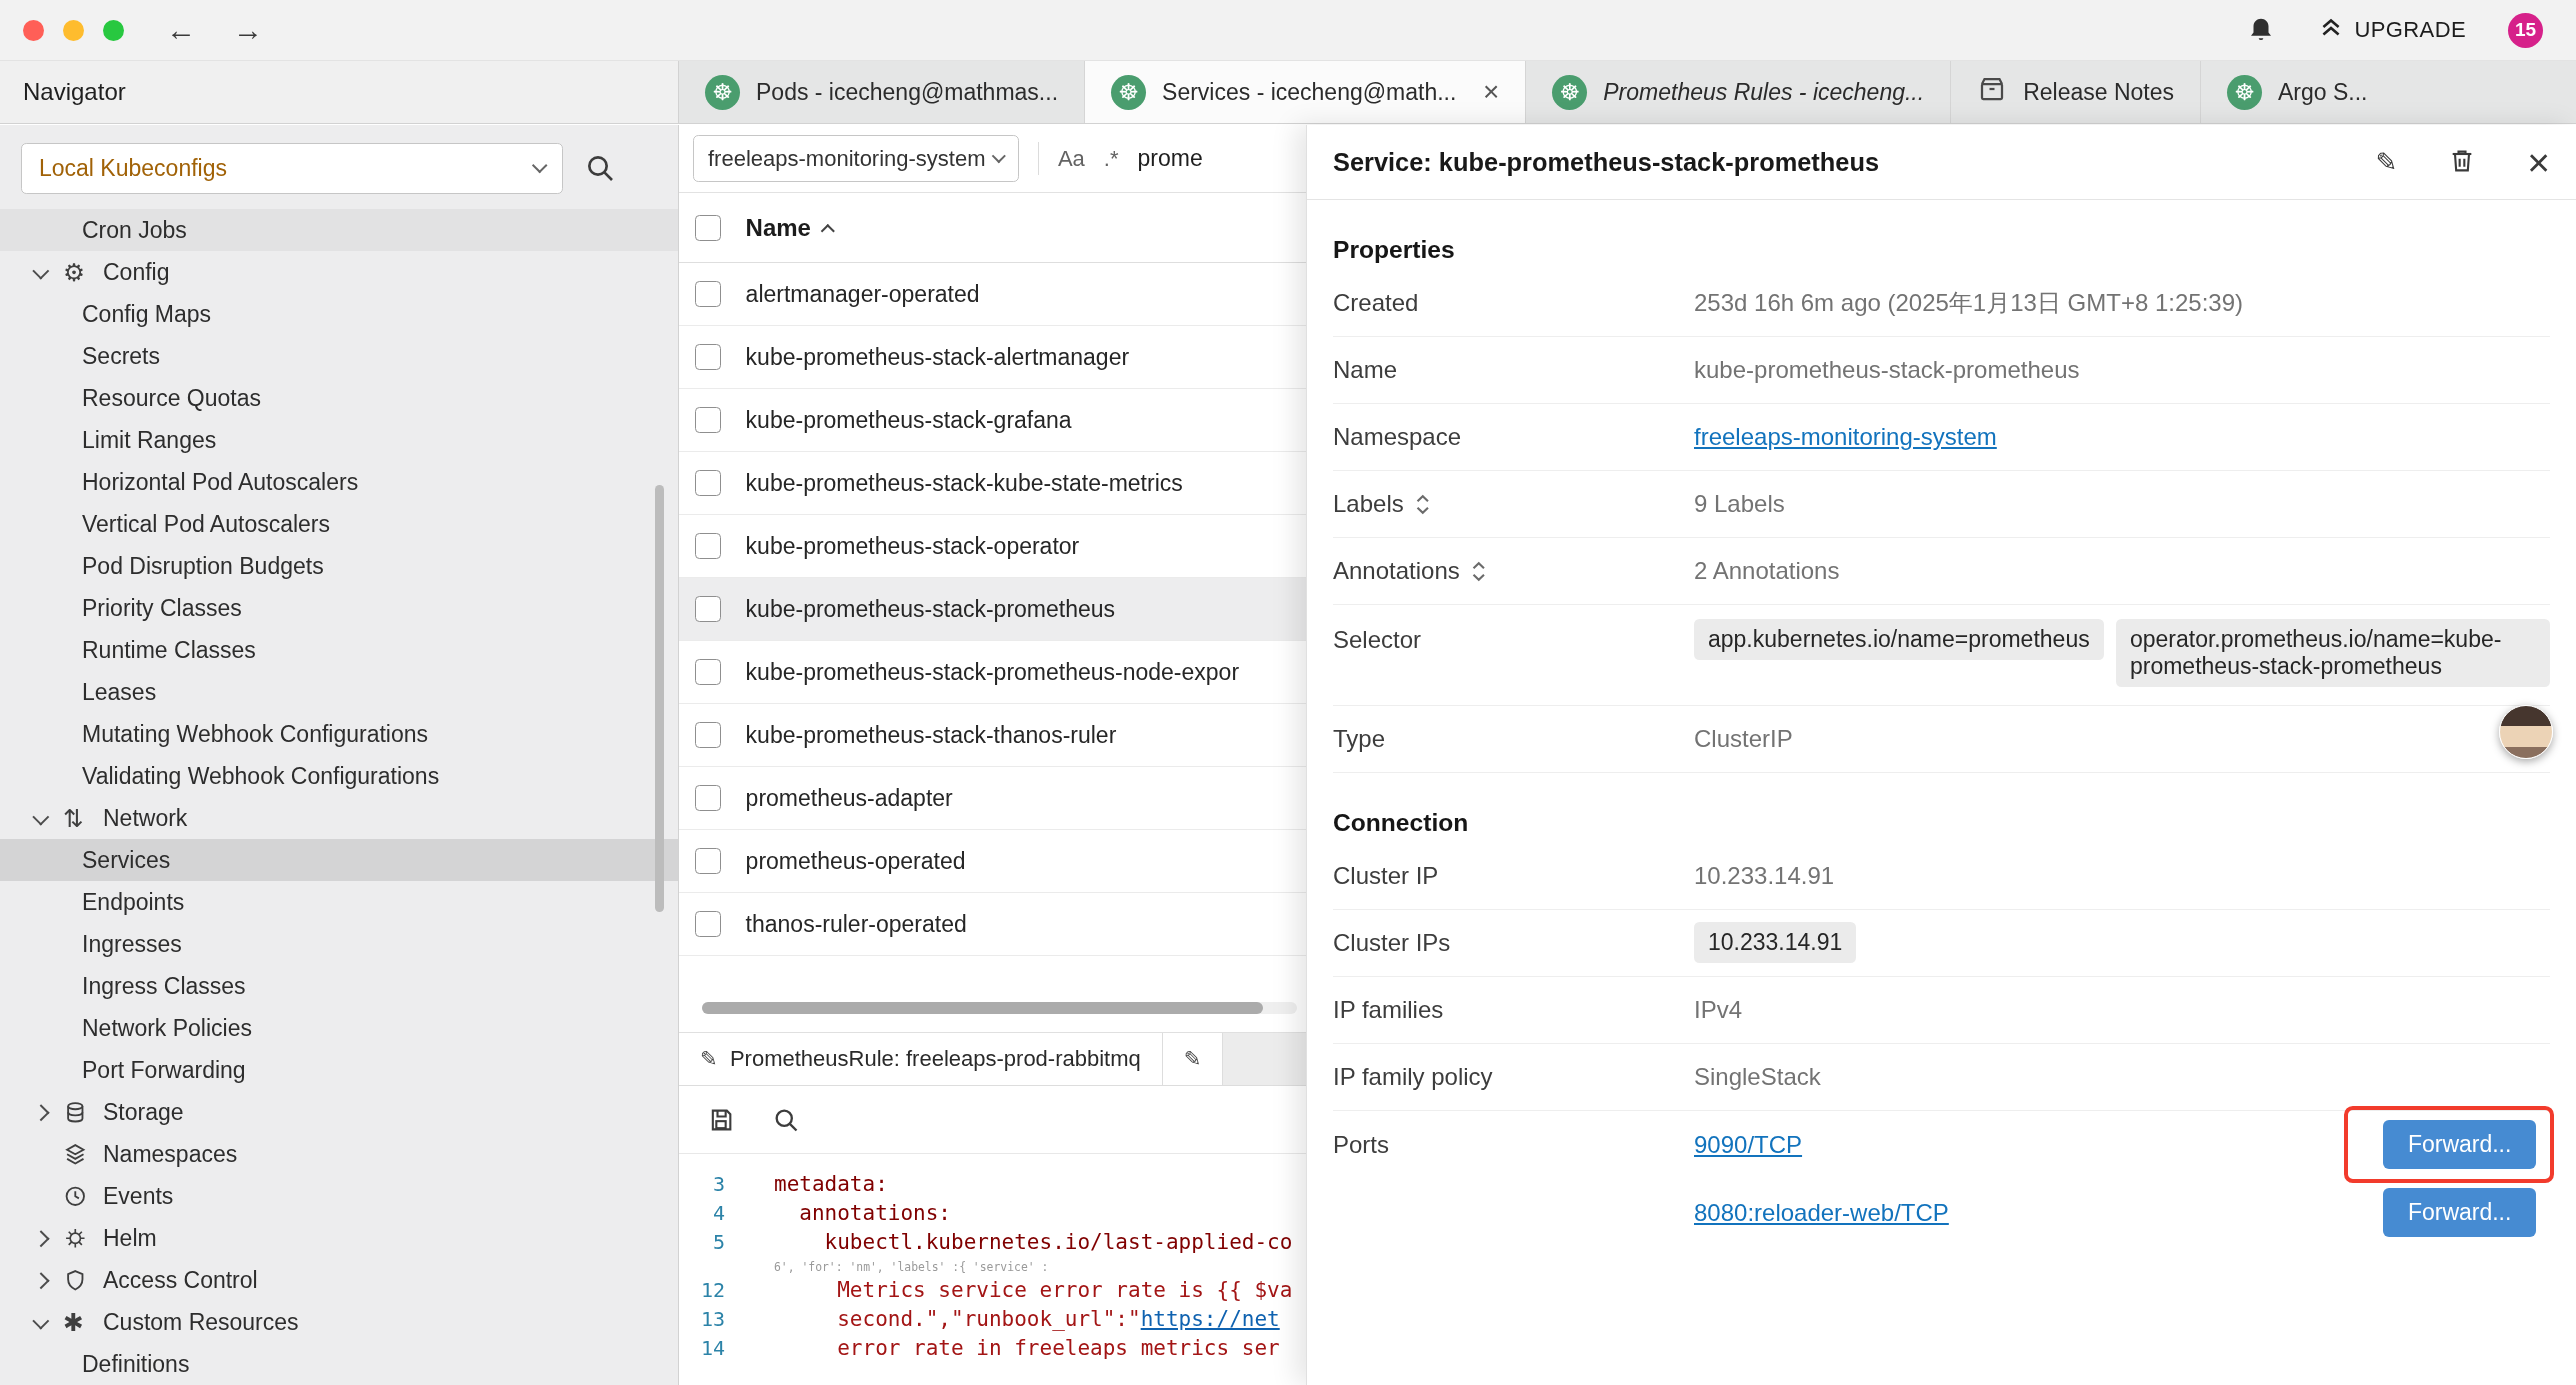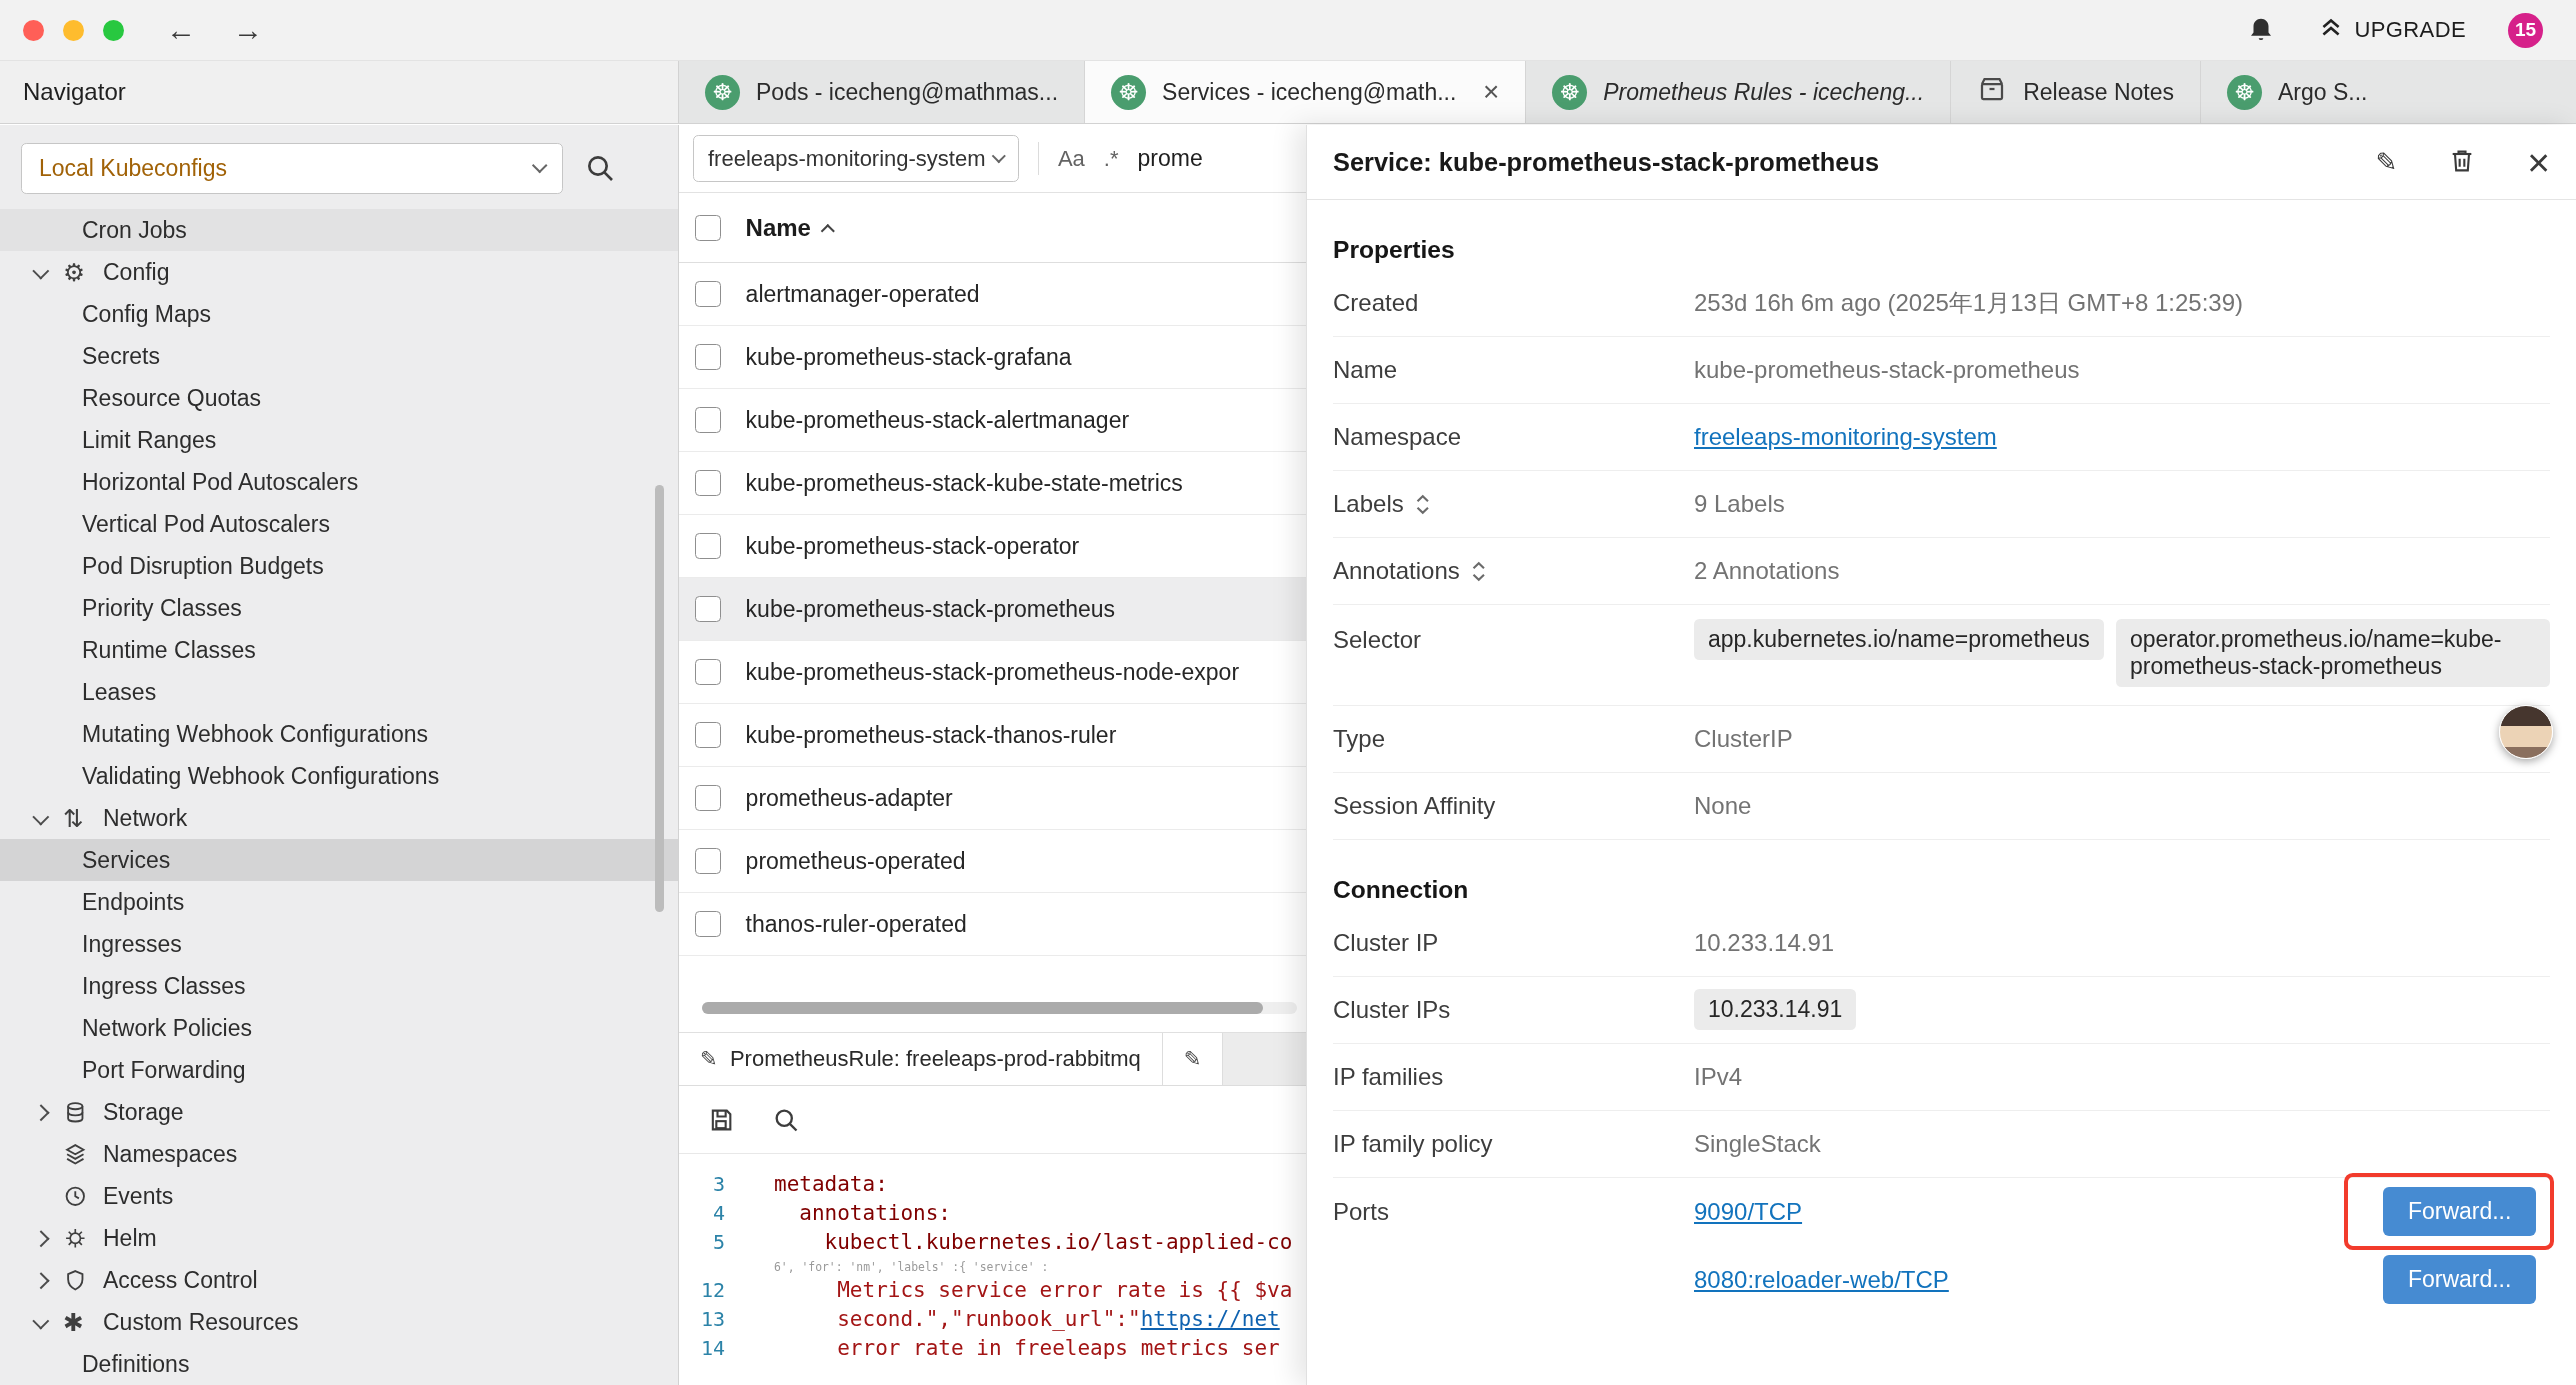--- a/index.html
+++ b/index.html
@@ -344,25 +344,25 @@
       <span class="caret-up"></span>
     </span>
   </div>
 
   <div class="trow">
       <span class="cbox"></span>
       <span>alertmanager-operated</span>
     </div>
   <div class="trow">
       <span class="cbox"></span>
+      <span>kube-prometheus-stack-alertmanager</span>
+    </div>
+  <div class="trow">
+      <span class="cbox"></span>
       <span>kube-prometheus-stack-grafana</span>
-    </div>
-  <div class="trow">
-      <span class="cbox"></span>
-      <span>kube-prometheus-stack-alertmanager</span>
     </div>
   <div class="trow">
       <span class="cbox"></span>
       <span>kube-prometheus-stack-kube-state-metrics</span>
     </div>
   <div class="trow">
       <span class="cbox"></span>
       <span>kube-prometheus-stack-operator</span>
     </div>
   <div class="trow sel">
@@ -494,24 +494,20 @@
       <span class="d-label">Selector</span>
       <span class="selector-badges">
         <span class="chip">app.kubernetes.io/name=prometheus</span>
         <span class="chip">operator.prometheus.io/name=kube-prometheus-stack-prometheus</span>
       </span>
     </div>
     <div class="d-row">
       <span class="d-label">Type</span>
       <span class="d-value">ClusterIP</span>
     </div>
-    <div class="d-row">
-      <span class="d-label">Session Affinity</span>
-      <span class="d-value">None</span>
-    </div>
 
     <div class="sec-title">Connection</div>
 
     <div class="d-row">
       <span class="d-label">Cluster IP</span>
       <span class="d-value">10.233.14.91</span>
     </div>
     <div class="d-row">
       <span class="d-label">Cluster IPs</span>
       <span class="chip">10.233.14.91</span>

